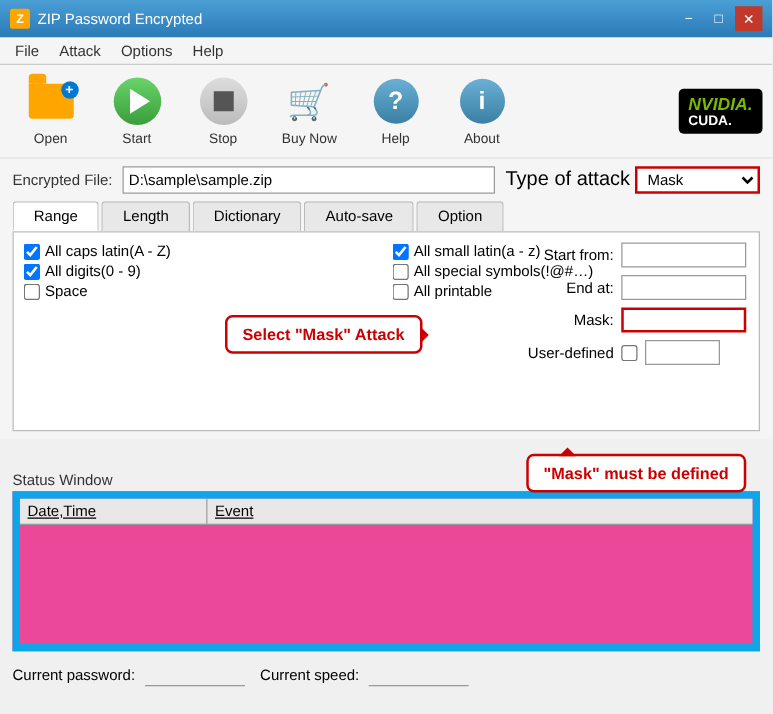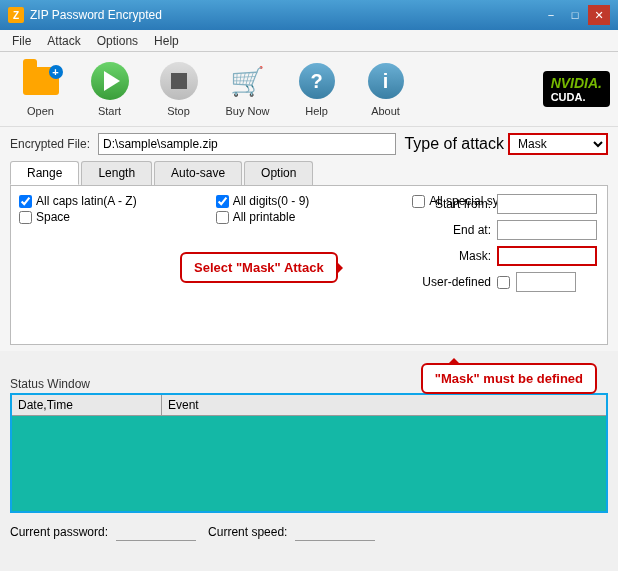--- a/index.html
+++ b/index.html
@@ -67,37 +67,37 @@
     
     .tabs { display: flex; gap: 0; margin-bottom: 0; }
     .tab { padding: 4px 16px; border: 1px solid #bbb; border-bottom: none; background: #e8e8e8; cursor: pointer; font-size: 12px; border-radius: 3px 3px 0 0; margin-right: 2px; }
     .tab.active { background: white; border-bottom: 1px solid white; z-index: 1; }
 
     
     .tab-content { border: 1px solid #bbb; background: white; padding: 8px; min-height: 160px; position: relative; }
 
     
     .section-title { font-size: 12px; color: #333; margin-bottom: 6px; font-style: italic; }
-    .options-grid { display: grid; grid-template-columns: 1fr 1fr 1fr; gap: 2px 10px; margin-bottom: 4px; }
+    .options-grid { display: grid; grid-template-columns: 1fr 1fr; gap: 2px 10px; margin-bottom: 4px; }
     .checkbox-row { display: flex; align-items: center; gap: 4px; }
     .checkbox-row input[type="checkbox"] { margin: 0; }
     .checkbox-row label { font-size: 12px; }
 
     
     .right-fields { position: absolute; right: 10px; top: 8px; display: flex; flex-direction: column; gap: 6px; }
     .field-row { display: flex; align-items: center; gap: 6px; }
     .field-label { font-size: 12px; text-align: right; min-width: 70px; }
     .field-input { height: 20px; border: 1px solid #999; width: 100px; font-size: 12px; padding: 1px 4px; }
     .field-input.highlighted { border: 2px solid #cc0000; }
     .user-defined-row { display: flex; align-items: center; gap: 6px; }
 
     
     .status-window { margin: 6px 10px; }
     .status-label { font-size: 12px; color: #333; margin-bottom: 2px; }
-    .status-table { border: 2px solid #0ea5e9; background: #14b8a6; width: 100%; }
+    .status-table { border: 6px solid #0ea5e9; background: #ec4899; width: 100%; text-decoration: underline; }
     .status-table-header { display: grid; grid-template-columns: 150px 1fr; border-bottom: 1px solid #999; }
     .status-col-header { padding: 3px 6px; font-size: 12px; background: #e8e8e8; border-right: 1px solid #999; }
     .status-col-header:last-child { border-right: none; }
     .status-body { height: 95px; }
 
     
     .bottom-status { padding: 4px 10px; display: flex; gap: 12px; }
     .status-field { display: flex; align-items: center; gap: 8px; font-size: 12px; }
     .status-value { min-width: 80px; height: 18px; border-bottom: 1px solid #999; display: inline-block; }
 
@@ -212,30 +212,35 @@
 
     <div class="attack-type-group">
       <label class="attack-label">Type of attack</label>
       <select class="attack-select"><option>Mask</option><option>Brute-force</option><option>Dictionary</option></select>
     </div>
   </div>
 
   <div class="tabs">
     <div class="tab active">Range</div>
     <div class="tab">Length</div>
+    <div class="tab">Dictionary</div>
     <div class="tab">Auto-save</div>
     <div class="tab">Option</div>
   </div>
 
   <div class="tab-content" style="position:relative;">
 
     <div class="options-grid">
       <div class="checkbox-row">
         <input type="checkbox" checked="" id="cb-caps" style="">
         <label for="cb-caps">All caps latin(A - Z)</label>
+      </div>
+      <div class="checkbox-row">
+        <input type="checkbox" checked="" id="cb-small" style="">
+        <label for="cb-small">All small latin(a - z)</label>
       </div>
       <div class="checkbox-row">
         <input type="checkbox" checked="" id="cb-digits" style="">
         <label for="cb-digits">All digits(0 - 9)</label>
       </div>
       <div class="checkbox-row">
         <input type="checkbox" id="cb-special" style="">
         <label for="cb-special">All special symbols(!@#…)</label>
       </div>
       <div class="checkbox-row">

